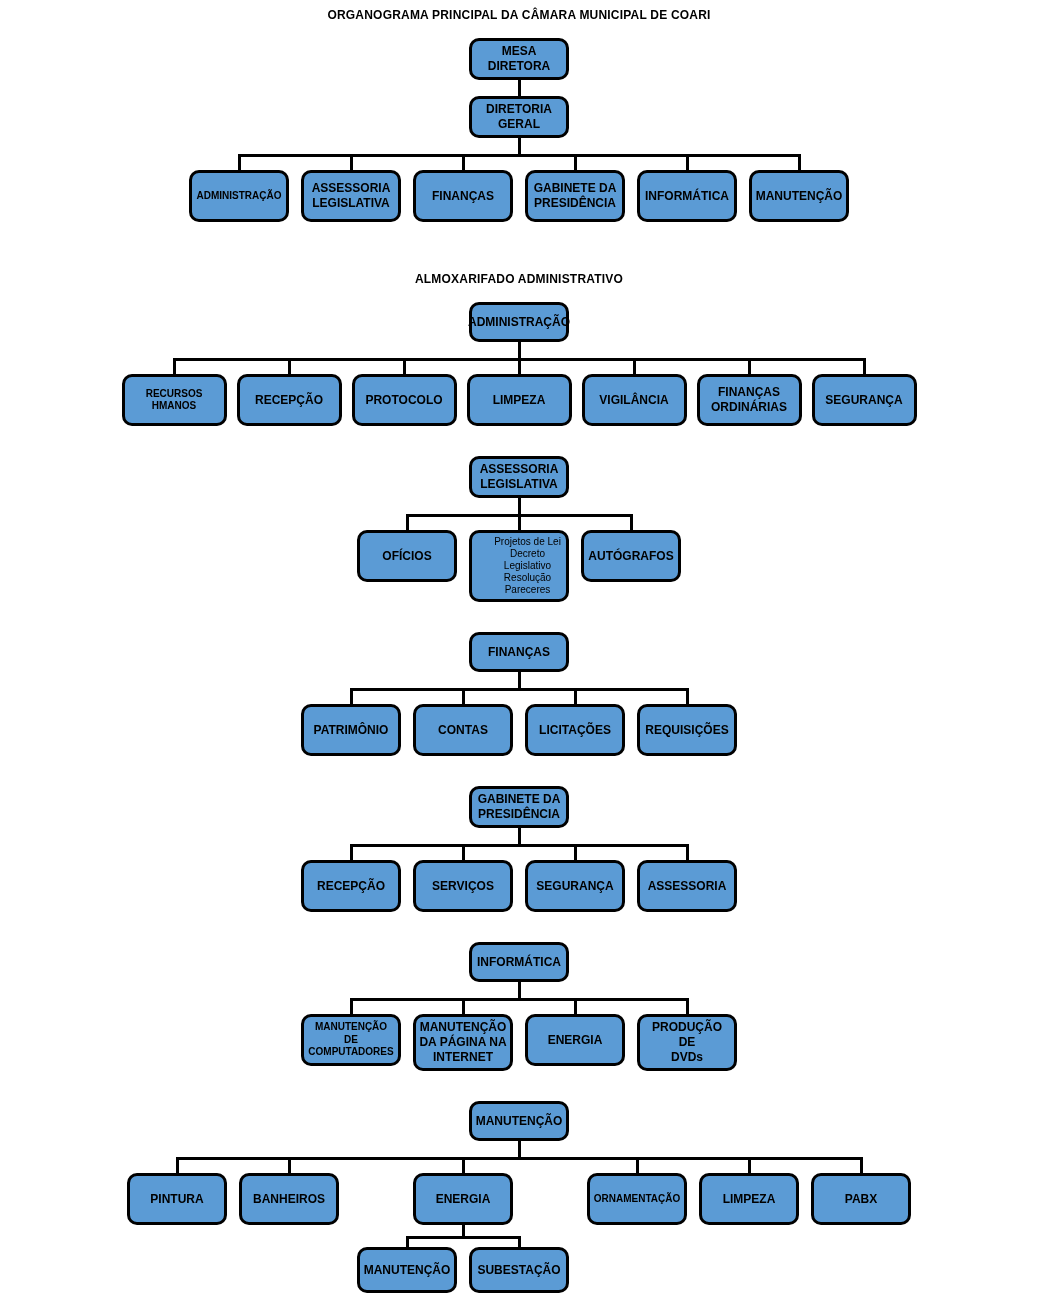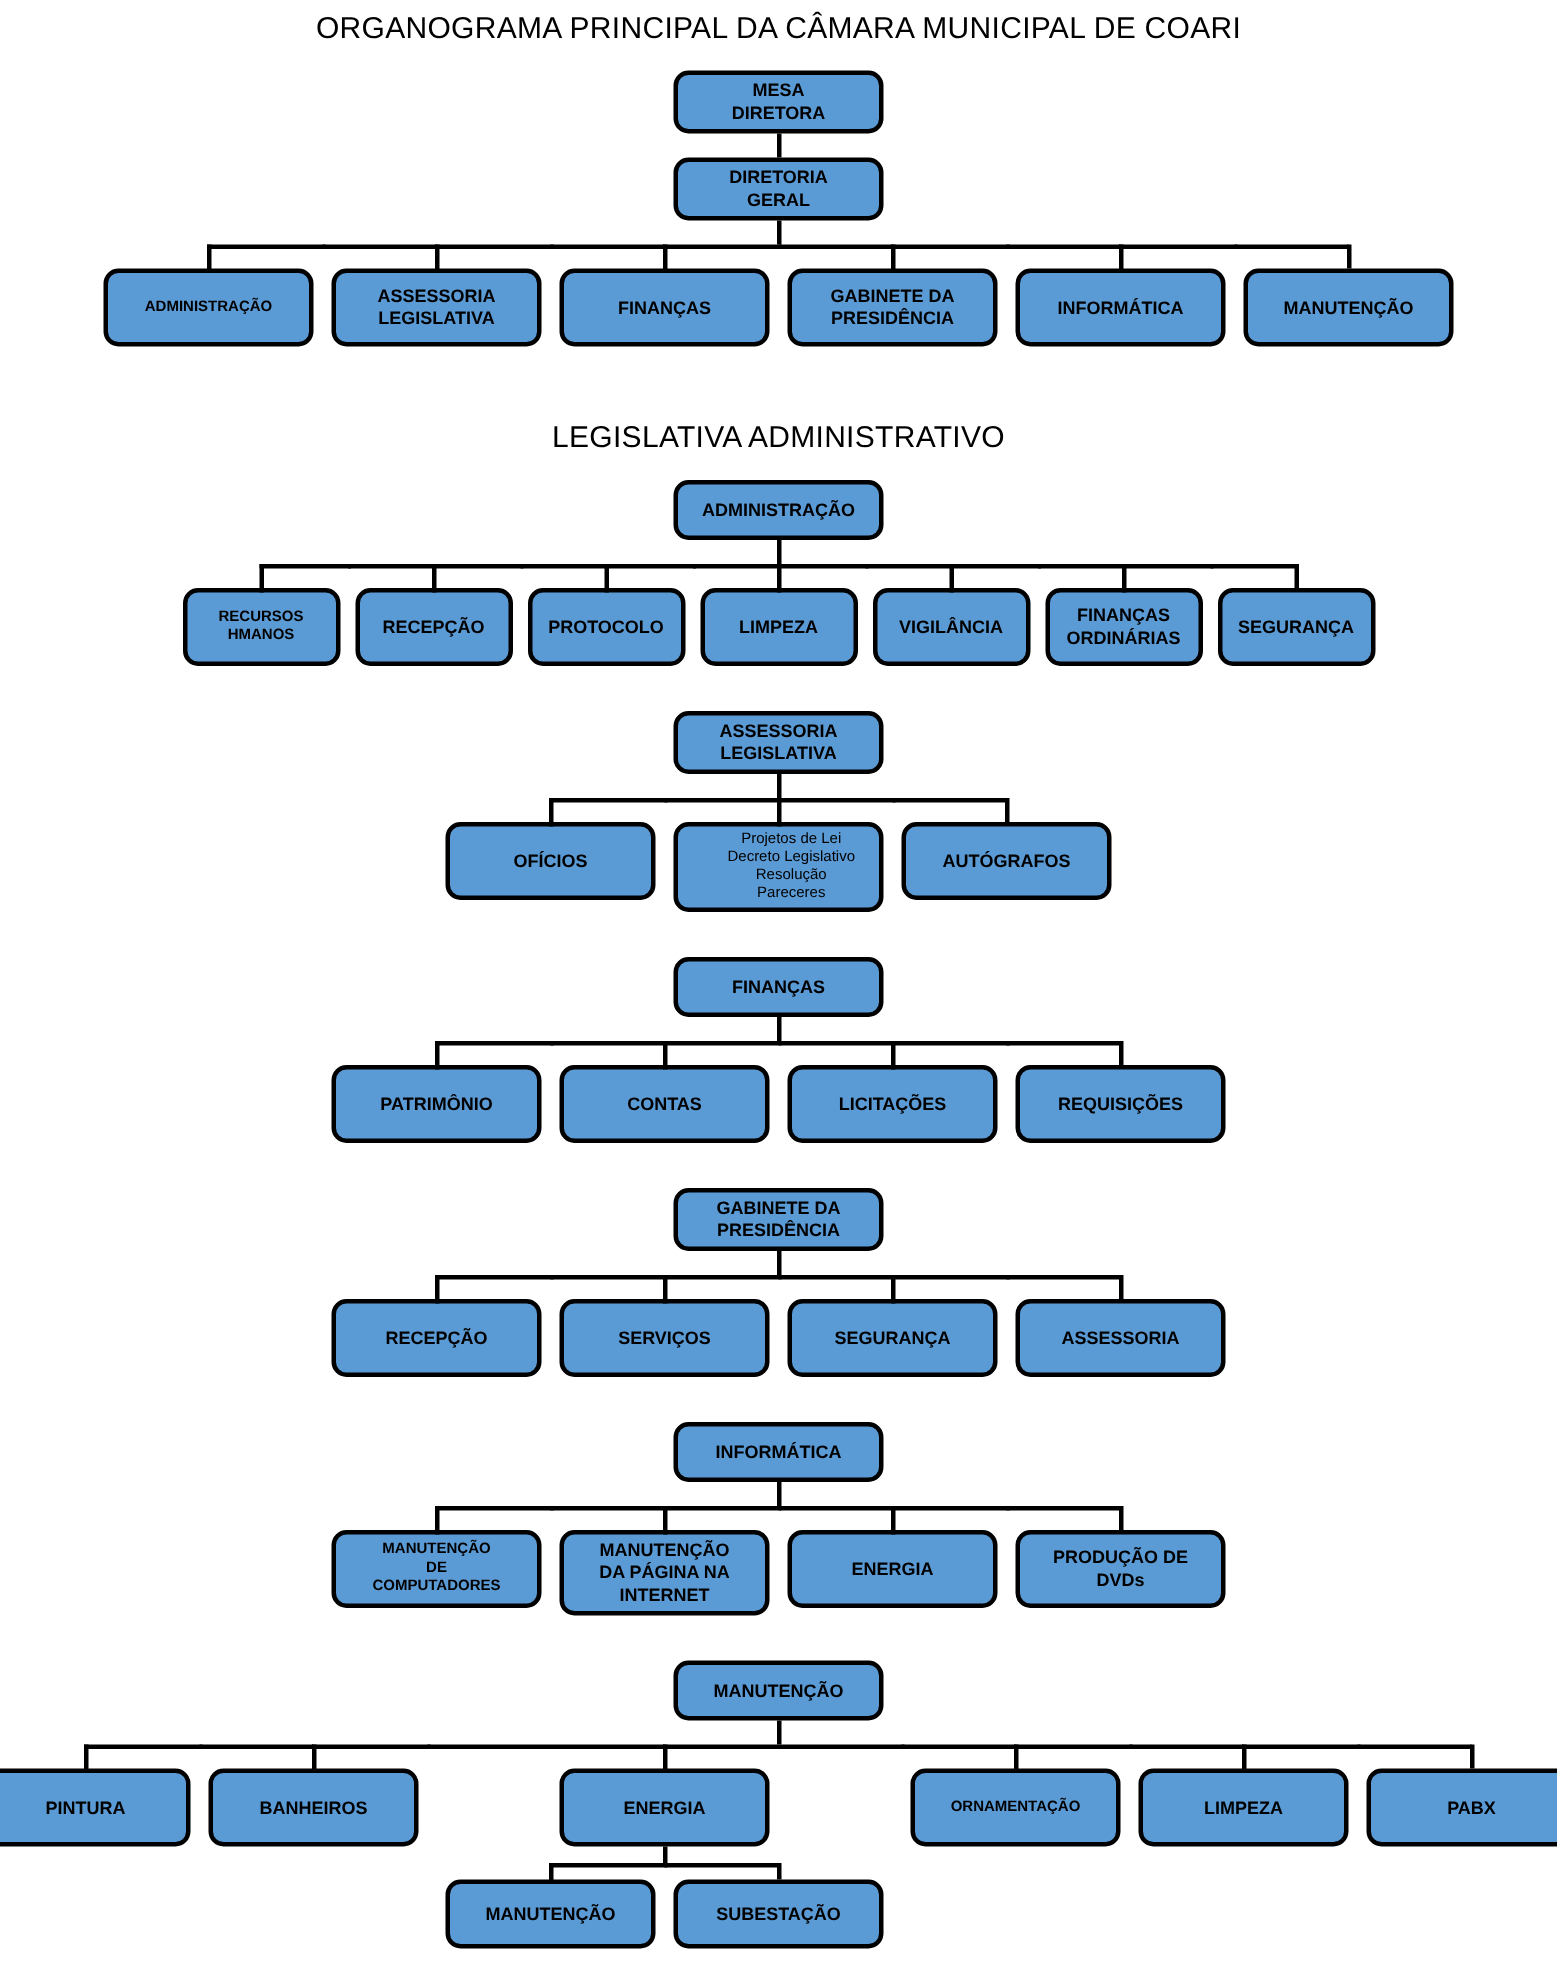--- a/index.html
+++ b/index.html
@@ -3,21 +3,21 @@
 <meta charset="utf-8">
 <style>
   * { margin:0; padding:0; box-sizing:border-box; }
   html, body { background:#ffffff; }
   body {
     width:1038px; min-height:1308px; margin:0 auto;
     font-family:"Liberation Sans", sans-serif; color:#000;
     padding-top:8px; overflow-x:hidden;
   }
   .title {
-    text-align:center; font-size:20px; font-weight:normal;
+    text-align:center; font-size:12px; font-weight:bold;
     color:#000; letter-spacing:.2px;
   }
   .title.second { margin-top:50px; }
 
   .tree { display:flex; flex-direction:column; align-items:center; }
   .tree.gap-top { margin-top:30px; }
   .tree.gap-top-sm { margin-top:16px; }
 
   .children { display:flex; justify-content:center; align-items:flex-start; }
 
@@ -41,21 +41,21 @@
   .children.tight > .branch::before,
   .children.tight > .branch::after { height:11px; }
 
   .drop { width:3px; height:16px; background:var(--connector,#000); }
   .drop.short { height:11px; }
 
   .node {
     background:var(--box_fill,#5b9bd5);
     border:3px solid var(--box_border,#000);
     border-radius:10px;
-    width:140px; min-height:52px;
+    width:100px; min-height:52px;
     display:flex; align-items:center; justify-content:center;
     text-align:center; font-weight:bold; font-size:12px; line-height:1.25;
     white-space:pre-line; padding:3px 3px; color:var(--text,#000);
   }
   .node.root { min-height:40px; }
   .node.sm { font-size:10px; }
   .node.xs { font-size:10px; font-weight:normal; line-height:1.2;padding-left:20px; }
   .wide .branch { padding-left:5px; padding-right:5px; }
   .wide .node { width:105px; }
   .tight .node { min-height:46px; }
@@ -89,21 +89,21 @@
     </div>
     <div class="branch">
       <div class="node">INFORMÁTICA</div>
     </div>
     <div class="branch">
       <div class="node">MANUTENÇÃO</div>
     </div>
   </div>
 </div>
 
-<h1 class="title second">LEGISLATIVA ADMINISTRATIVO</h1>
+<h1 class="title second">ALMOXARIFADO ADMINISTRATIVO</h1>
 
 <div class="tree gap-top-sm">
   <div class="node root">ADMINISTRAÇÃO</div>
   <div class="drop"></div>
   <div class="children wide">
     <div class="branch">
       <div class="node sm">RECURSOS
 HMANOS</div>
     </div>
     <div class="branch">

